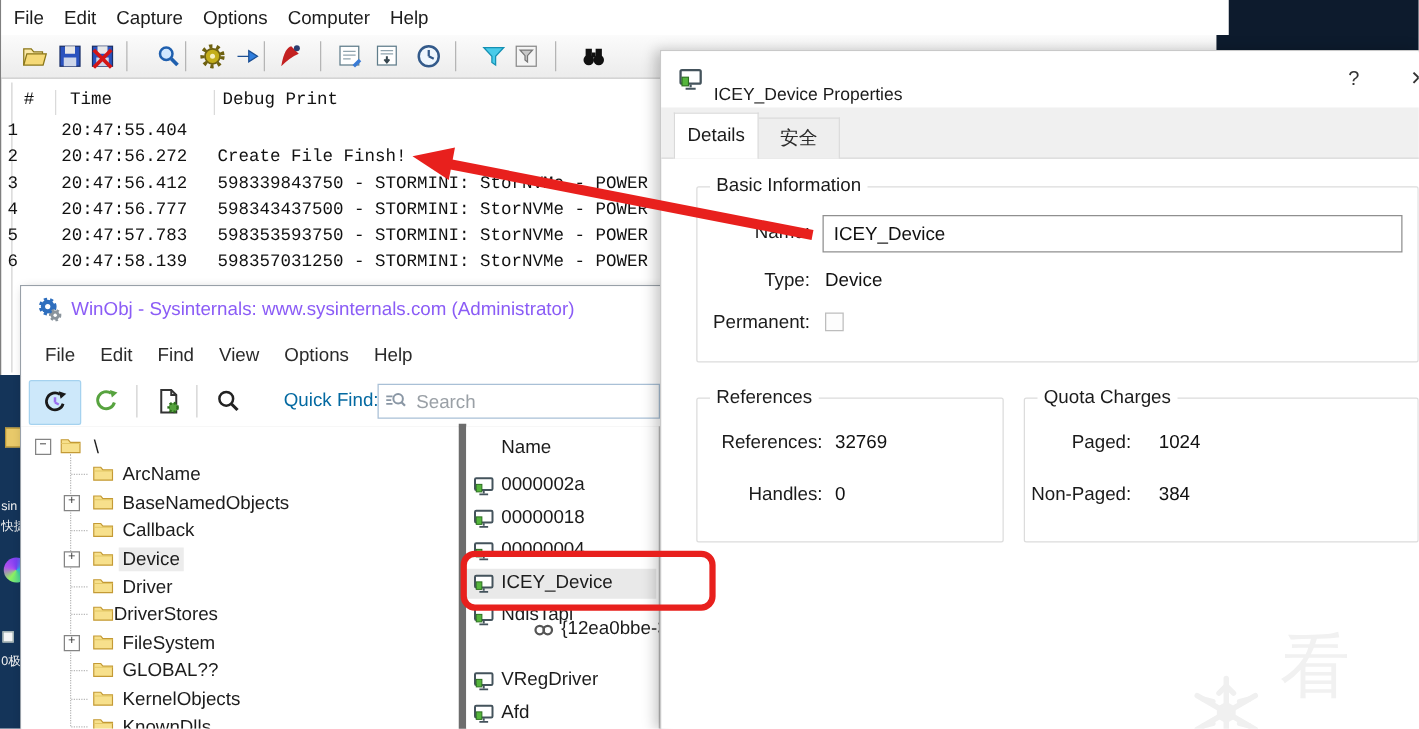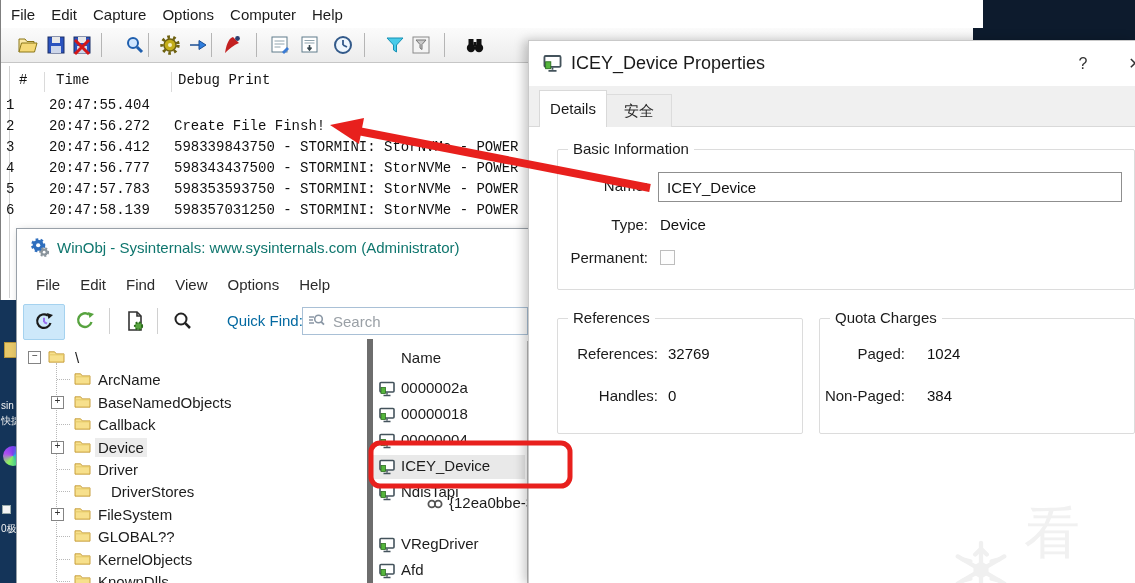--- a/index.html
+++ b/index.html
@@ -29,21 +29,21 @@
   #dv-rows{position:absolute;left:0;top:95px;width:100%;}
   .dv-row{position:absolute;left:0;width:972px;height:21px;font-family:"Liberation Mono",monospace;
      font-size:14px;color:#111;white-space:nowrap;overflow:hidden;}
   .dv-num{position:absolute;left:5px;}
   .dv-time{position:absolute;left:48px;}
   .dv-text{position:absolute;left:173px;}
   
   #winobj{left:16px;top:228px;width:511px;height:355px;background:#fff;z-index:2;
      border:1px solid #98a0a8;box-shadow:3px 3px 8px rgba(0,0,0,.28);}
   #wo-titlebar{position:absolute;left:0;top:0;width:100%;height:38px;background:#fff;}
-  #wo-title{position:absolute;left:40px;top:0;line-height:38px;font-size:15px;color:#0f766e;white-space:nowrap;}
+  #wo-title{position:absolute;left:40px;top:0;line-height:38px;font-size:15px;color:#8b5cf6;white-space:nowrap;}
   #wo-appicon{position:absolute;left:12px;top:8px;}
   #wo-menubar{position:absolute;left:0;top:38px;width:100%;height:34px;display:flex;gap:20px;
      padding-left:19px;align-items:center;font-size:15px;color:#2b2b2b;background:#fff;}
   #wo-toolbar{position:absolute;left:0;top:72px;width:100%;height:40px;background:#fff;border-bottom:1px solid #d5d5d5;}
   .wo-tool{position:absolute;top:3px;width:40px;height:34px;display:flex;align-items:center;justify-content:center;border-radius:2px;}
   .wo-tool.hl{background:#cde8fa;border:1px solid #a5d2ef;}
   .wo-sep{position:absolute;top:7px;width:1px;height:26px;background:#d0d0d0;}
   #wo-quickfind{position:absolute;left:210px;top:0;line-height:40px;font-size:15px;color:#0369a1;}
   #wo-search{position:absolute;left:285px;top:6px;width:224px;height:26px;border:1px solid #a9c0d6;background:#fff;}
   #wo-search input{position:absolute;left:28px;top:1px;width:190px;height:22px;border:none;outline:none;
@@ -65,21 +65,21 @@
   #wo-list-header{position:absolute;left:28px;top:8px;font-size:15px;color:#1c1c1c;}
   .list-item{position:absolute;left:0;width:152px;height:24px;font-size:15px;color:#1c1c1c;white-space:nowrap;}
   .list-item .li-label{position:absolute;left:28px;top:2px;}
   .list-item.sel{background:#e9e9e9;}
   .list-item svg{position:absolute;left:4px;top:2px;}
   
   #dialog{left:528px;top:40px;width:607px;height:543px;background:#fff;z-index:3;
      border-top:1px solid #c9c9c9;border-left:1px solid #c9c9c9;box-shadow:-4px 0 10px rgba(0,0,0,.22);}
   #dlg-titlebar{position:absolute;left:0;top:0;width:100%;height:45px;background:#fff;}
   #dlg-icon{position:absolute;left:12px;top:11px;}
-  #dlg-title{position:absolute;left:42px;top:0;line-height:45px;font-size:18px;color:#1a1a1a;}
+  #dlg-title{position:absolute;left:42px;top:12px;line-height:45px;font-size:14px;color:#1a1a1a;}
   #dlg-help{position:absolute;left:542px;top:0;width:24px;line-height:45px;text-align:center;font-size:16px;color:#333;}
   #dlg-close{position:absolute;left:594px;top:0;width:24px;line-height:45px;text-align:center;font-size:16px;color:#333;}
   #dlg-tabstrip{position:absolute;left:0;top:45px;width:100%;height:40px;background:#f0f0f0;border-bottom:1px solid #d9d9d9;}
   .tab{position:absolute;font-size:15px;text-align:center;}
   #tab-details{left:10px;top:4px;width:66px;height:36px;line-height:36px;background:#fff;
      border:1px solid #d9d9d9;border-bottom:none;z-index:2;}
   #tab-security{left:77px;top:8px;width:64px;height:32px;line-height:32px;background:#eeeeee;
      border:1px solid #dcdcdc;border-bottom:none;color:#2b2b2b;}
   .groupbox{position:absolute;border:1px solid #dcdcdc;border-radius:2px;background:#fff;}
   .group-label{position:absolute;top:-10px;left:10px;background:#fff;padding:0 5px;font-size:15px;color:#1b1b1b;text-align:right;}
@@ -358,21 +358,21 @@
             <path d="M1 6.2 H17" stroke="#e3c765"></path>
           </svg></span>
         <span class="tree-label" style="left: 78px;">Driver</span>
       </div>
       <div class="tree-item" style="top: 139px; left: 0px;">
         <span class="tree-stub" style="left: 40px; top: 11px;"></span>
         <span class="tree-folder" style="left: 57px;"><svg width="17" height="15" viewBox="0 0 18 16">
             <path d="M1 14 V3 h6 l1.8 2.2 H17 V14 z" fill="#f7e08c" stroke="#c49a35"></path>
             <path d="M1 6.2 H17" stroke="#e3c765"></path>
           </svg></span>
-        <span class="tree-label" style="left: 91px;">DriverStores</span>
+        <span class="tree-label" style="left: 71px;">DriverStores</span>
       </div>
       <div class="tree-item" style="top: 162px; left: 0px;">
         <span class="expand-box" style="left: 34px; top: 5px;">+</span>
         <span class="tree-folder" style="left: 57px;"><svg width="17" height="15" viewBox="0 0 18 16">
             <path d="M1 14 V3 h6 l1.8 2.2 H17 V14 z" fill="#f7e08c" stroke="#c49a35"></path>
             <path d="M1 6.2 H17" stroke="#e3c765"></path>
           </svg></span>
         <span class="tree-label" style="left: 78px;">FileSystem</span>
       </div>
       <div class="tree-item" style="top: 184px; left: 0px;">

